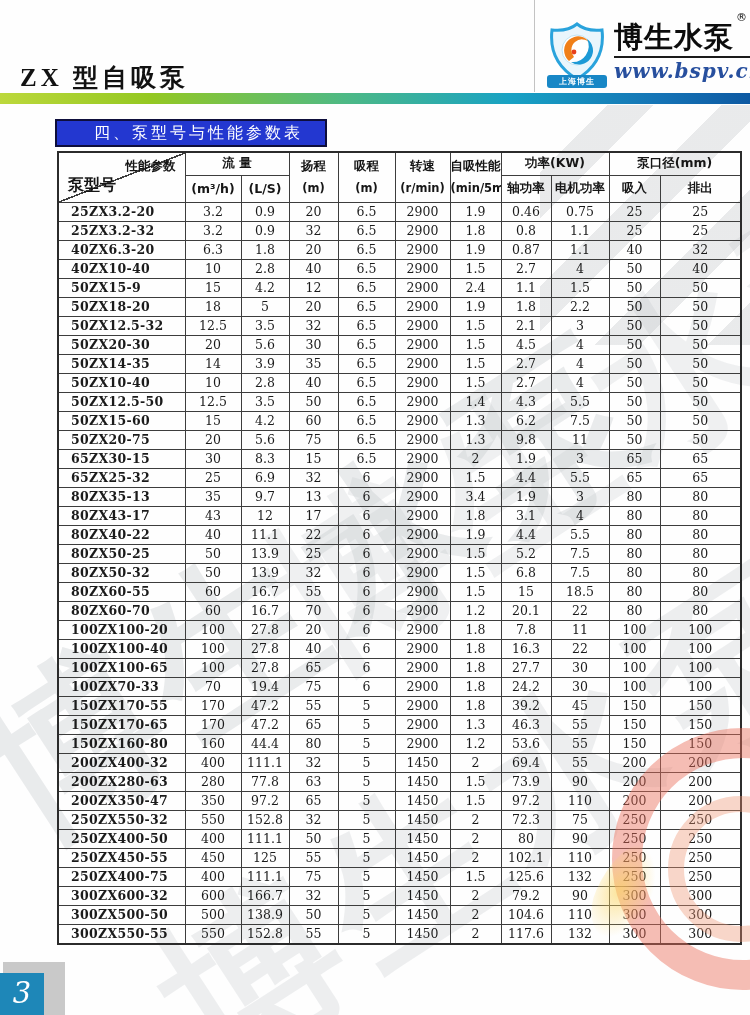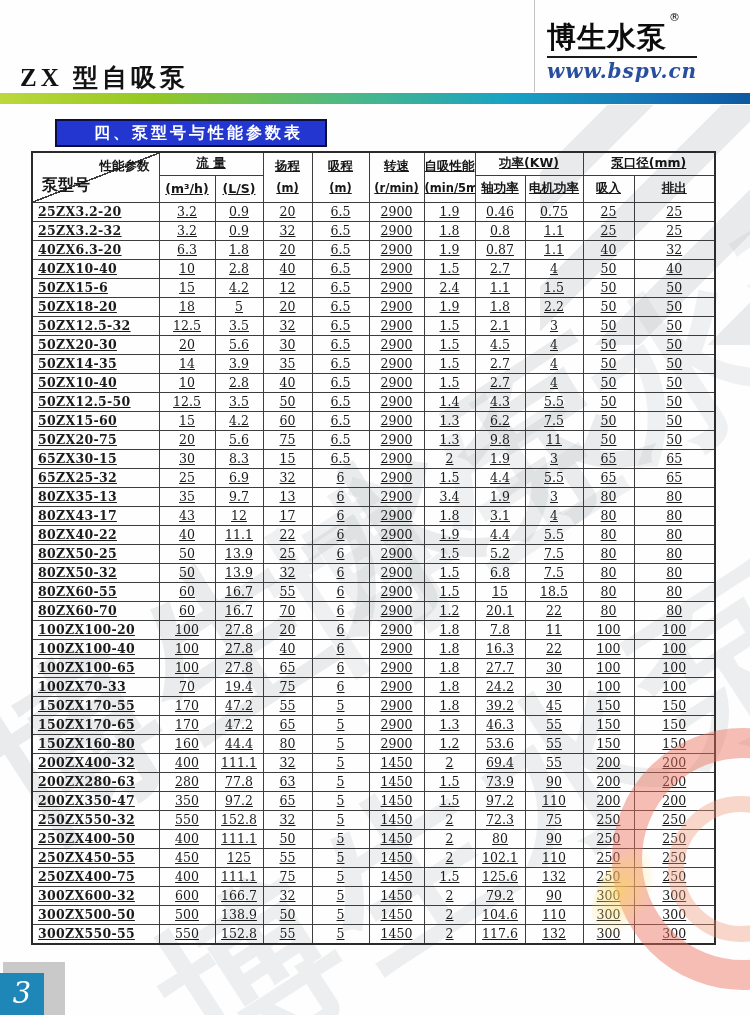--- a/index.html
+++ b/index.html
@@ -27,50 +27,50 @@
   .site-row { margin-top:2px; border-top:2px solid #1a1a1a; padding-top:1px;
               font-family:"DejaVu Serif","Liberation Serif",serif; font-style:italic; font-weight:bold;
               font-size:20px; color:#274f9e; letter-spacing:1px; }
 
   .gradient-bar { position:absolute; left:0; top:93px; width:750px; height:11px;
     background:linear-gradient(90deg,#bcd83c 0%,#94c822 20%,#4db985 46%,#18a2c4 68%,#1573b5 88%,#0d59a2 100%); }
 
   
   .section-title { position:absolute; left:55px; top:119px; width:272px; height:28px;
                    background:#2337d0; border:2px solid #0e0e3c; color:#ffffff; font-size:16px;
-                   font-weight:bold; letter-spacing:3px; text-align:center; line-height:23px; z-index:2;padding-left:15px; }
+                   font-weight:normal; letter-spacing:3px; text-align:center; line-height:23px; z-index:2;padding-left:15px; }
 
   
   .wm { position:absolute; font-size:175px; font-weight:bold; color:#c4c8cc; opacity:.35;
         white-space:nowrap; transform:rotate(-33deg); z-index:0; letter-spacing:14px; }
   .wm1 { left:-60px; top:470px; }
   .wm2 { left:120px; top:700px; opacity:.28; }
   .wm3 { left:230px; top:300px; opacity:.25; }
   .wm-stripes { position:absolute; right:-40px; top:105px; width:250px; height:240px; z-index:0; opacity:.5;
     background:repeating-linear-gradient(135deg, transparent 0 48px, rgba(178,182,186,.55) 48px 80px); }
 
   .ring { position:absolute; border-radius:50%; z-index:3; pointer-events:none; }
   .ring-outer { left:612px; top:728px; width:262px; height:262px; border:30px solid rgba(236,110,90,.45); }
   .ring-inner { left:668px; top:796px; width:146px; height:146px; border:16px solid rgba(240,150,115,.38); }
   .swoosh { position:absolute; left:598px; top:842px; width:54px; height:100px; z-index:3;
             background:radial-gradient(ellipse at 40% 50%, rgba(250,213,96,.65), rgba(250,213,96,0) 70%);
             border-radius:50% 50% 50% 50% / 60% 40% 60% 40%; transform:rotate(24deg); pointer-events:none; }
 
   
-  table { position:absolute; left:31px; top:151px; width:683px; border-collapse:collapse;
-          table-layout:fixed; z-index:2; border:2px solid #2b2b2b;text-decoration:underline; }
+  table { position:absolute; left:57px; top:151px; width:683px; border-collapse:collapse;
+          table-layout:fixed; z-index:2; border:2px solid #2b2b2b; }
   th,td { border:1px solid #3d3d3d; text-align:center; overflow:hidden; background:transparent; }
   thead th { font-size:12.5px; font-weight:600; color:#161616; }
   tr.hrow1 th { height:23px; }
   tr.hrow2 th { height:27px;margin-top:24px; }
   th .unit { font-size:11.5px; font-weight:600; }
   th.tall div { line-height:1.9; }
   tbody td { height:18px; line-height:18px; font-size:12.5px; color:#1b1b1b;
              font-family:"DejaVu Serif","Liberation Serif",serif; }
-  tbody td.model { text-align:left; padding-left:5px; font-weight:600; letter-spacing:.3px; }
+  tbody td.model { text-align:left; padding-left:12px; font-weight:600; letter-spacing:.3px; }
 
   th.corner { position:relative;
     background:linear-gradient(to bottom right, transparent calc(50% - .8px), #3d3d3d calc(50% - .8px),
                #3d3d3d calc(50% + .8px), transparent calc(50% + .8px)); }
   .corner-top { position:absolute; top:5px; right:9px; font-size:12.5px; font-weight:600; }
   .corner-bottom { position:absolute; bottom:6px; left:9px; font-size:16px; font-weight:600; }
 
   
   .pn-gray { position:absolute; left:3px; top:962px; width:62px; height:53px; background:#c9c9c9; z-index:2; }
   .pn-blue { position:absolute; left:0; top:973px; width:44px; height:42px; background:#1e87b8;
@@ -84,20 +84,30 @@
 
   <div class="wm wm1">博生水泵</div>
   <div class="wm wm2">博生水泵</div>
   <div class="wm wm3">博生水泵</div>
   <div class="wm-stripes"></div>
 
   <div class="page-title">ZX 型自吸泵</div>
   <div class="v-divider"></div>
 
   <div class="logo">
+    <div class="shield-wrap">
+      <svg width="60" height="60" viewBox="0 0 60 60">
+        <path d="M30 2 C36 7 46 9 55 8 C57 25 52 44 30 57 C8 44 3 25 5 8 C14 9 24 7 30 2 Z" fill="#eaf6fc" stroke="#2aa3dc" stroke-width="3"></path>
+        <circle cx="30" cy="28" r="15" fill="#ffffff" stroke="#bfe4f5" stroke-width="1"></circle>
+        <path d="M22 39 A14 14 0 1 1 43 21 A10 10 0 0 0 27 35 Z" fill="#f08019"></path>
+        <path d="M40 17 A13 13 0 0 1 24 40 A16 16 0 0 0 40 17 Z" fill="#1d9ad6"></path>
+        <circle cx="27" cy="30" r="2.4" fill="#e8401c"></circle>
+      </svg>
+      <div class="ribbon">上海博生</div>
+    </div>
     <div class="logo-text">
       <div class="brand-row">
         <span>博生水泵</span><span class="reg">®</span>
       </div>
       <div class="site-row">www.bspv.cn</div>
     </div>
   </div>
 
   <div class="gradient-bar"></div>
 
@@ -199,21 +209,21 @@
           <td>40</td>
           <td>6.5</td>
           <td>2900</td>
           <td>1.5</td>
           <td>2.7</td>
           <td>4</td>
           <td>50</td>
           <td>40</td>
         </tr>
         <tr>
-          <td class="model">50ZX15-6</td>
+          <td class="model">50ZX15-9</td>
           <td>15</td>
           <td>4.2</td>
           <td>12</td>
           <td>6.5</td>
           <td>2900</td>
           <td>2.4</td>
           <td>1.1</td>
           <td>1.5</td>
           <td>50</td>
           <td>50</td>

